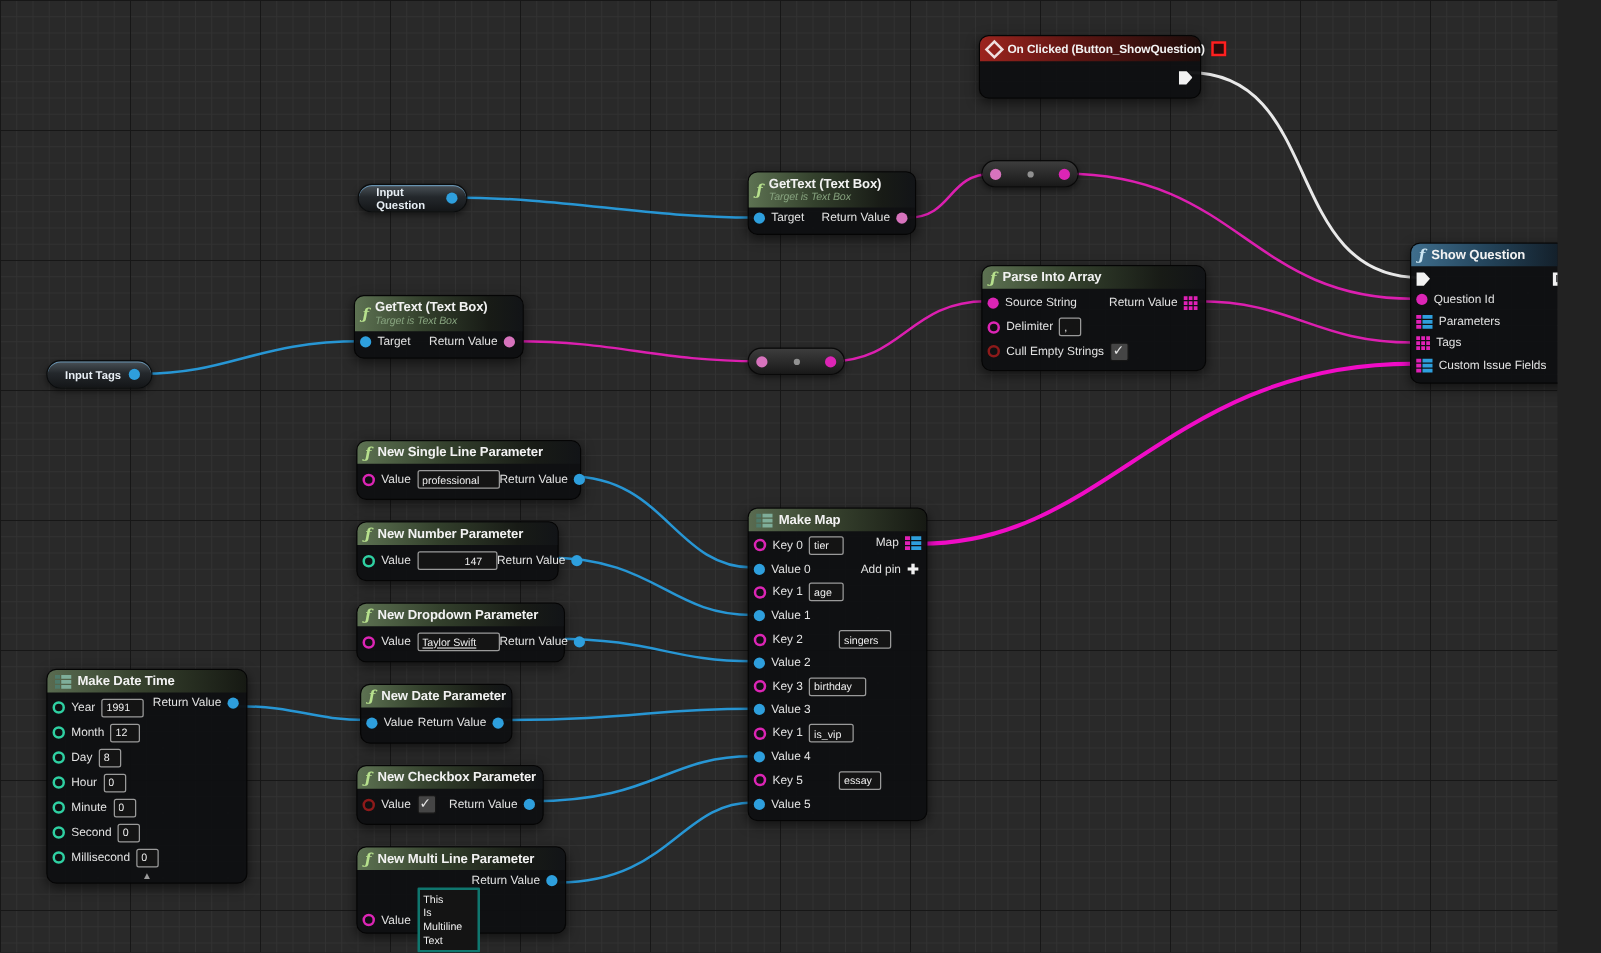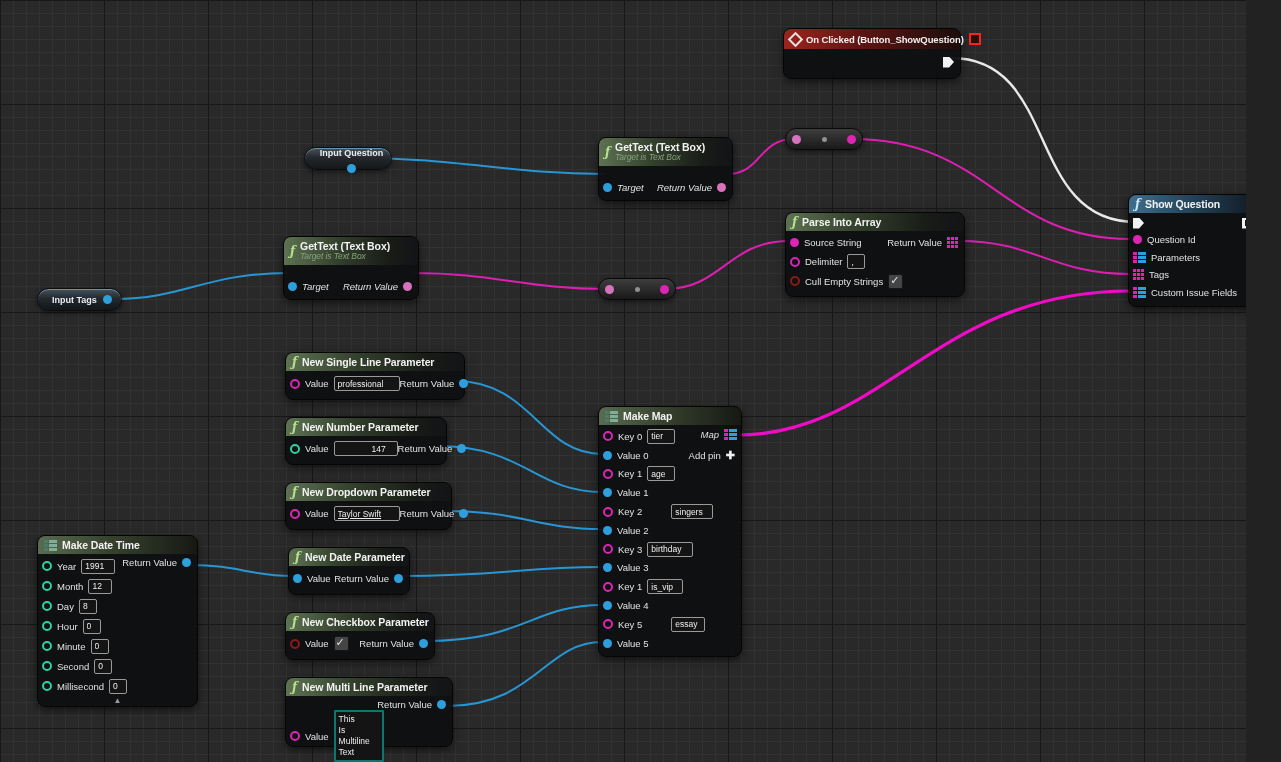--- a/index.html
+++ b/index.html
@@ -70,21 +70,21 @@
   .reroute .mid{width:5px;height:5px;border-radius:50%;background:#919191;}
   .pin.lite{background:#d773bd;}
   .abs{position:absolute;}
   .tri{position:absolute;left:50%;transform:translateX(-50%);bottom:1px;color:#9b9b9b;font-size:8px;line-height:1;}
   .addpin-plus{font-weight:bold;color:#f0f0f0;font-size:11px;}
   .mm .row{height:18.8px;}
   .mdt .row{height:20px;}
   .parse .row{height:19.3px;}
   .sq .row{height:17.5px;} .sq .row.execrow{height:16px;}
   .onec .row{height:22px;}
-  .gt .row{height:16px;} .gt .body{padding-top:13px;font-style:italic;}
+  .gt .row{height:16px;} .gt .body{padding-top:0;}
 </style>
 </head>
 <body>
 
 <div class="canvas">
 
   <svg class="wires" width="1281" height="762">
     <path d="M951,58 C1060,58 1025,222 1136,222" stroke="#e9e9e9" stroke-width="2.4" fill="none"></path>
     <path d="M361,158 C455,158 512,174 604,174" stroke="#2796d4" stroke-width="2" fill="none"></path>
     <path d="M727,174 C762,174 758,139 794,139" stroke="#dc1fb0" stroke-width="2" fill="none"></path>
@@ -139,21 +139,21 @@
       </div>
     </div>
   </div>
 
   <div class="reroute" style="left:785px;top:128px;">
     <span class="pin lite"></span>
     <span class="mid"></span>
     <span class="pin c-str"></span>
   </div>
 
-  <div class="varpill" style="left:304px;top:147px;width:88px;flex-direction:column;">
+  <div class="varpill" style="left:286px;top:147px;width:88px;">
     <span>Input Question</span>
     <span class="pin c-obj"></span>
   </div>
 
   <div class="node sq" style="left:1128px;top:194px;width:130px;">
     <div class="hdr g-bl">
       <span class="fn-icon blue">ƒ</span>
       <span>Show Question</span>
     </div>
     <div class="body">
@@ -568,21 +568,21 @@
         <span>Key 5</span>
         <input class="tbox" style="width: 26px; margin-left: 24px;" value="essay">
           </span>
         </div>
       <div class="row">
           <span class="pl">
             <span class="pin c-obj"></span>
         <span>Value 5</span>
           </span>
         </div>
-      <div class="pr abs" style="right:4px;top:4px;gap:5px;color:#e2e2e2;font-size:9.5px;font-style:italic;">
+      <div class="pr abs" style="right:4px;top:4px;gap:5px;color:#e2e2e2;font-size:9.5px;">
         <span>Map</span>
         <span class="icon-map">
             <i class="k"></i>
             <i class="v"></i>
             <i class="k"></i>
             <i class="v"></i>
             <i class="k"></i>
             <i class="v"></i>
           </span>
       </div>

